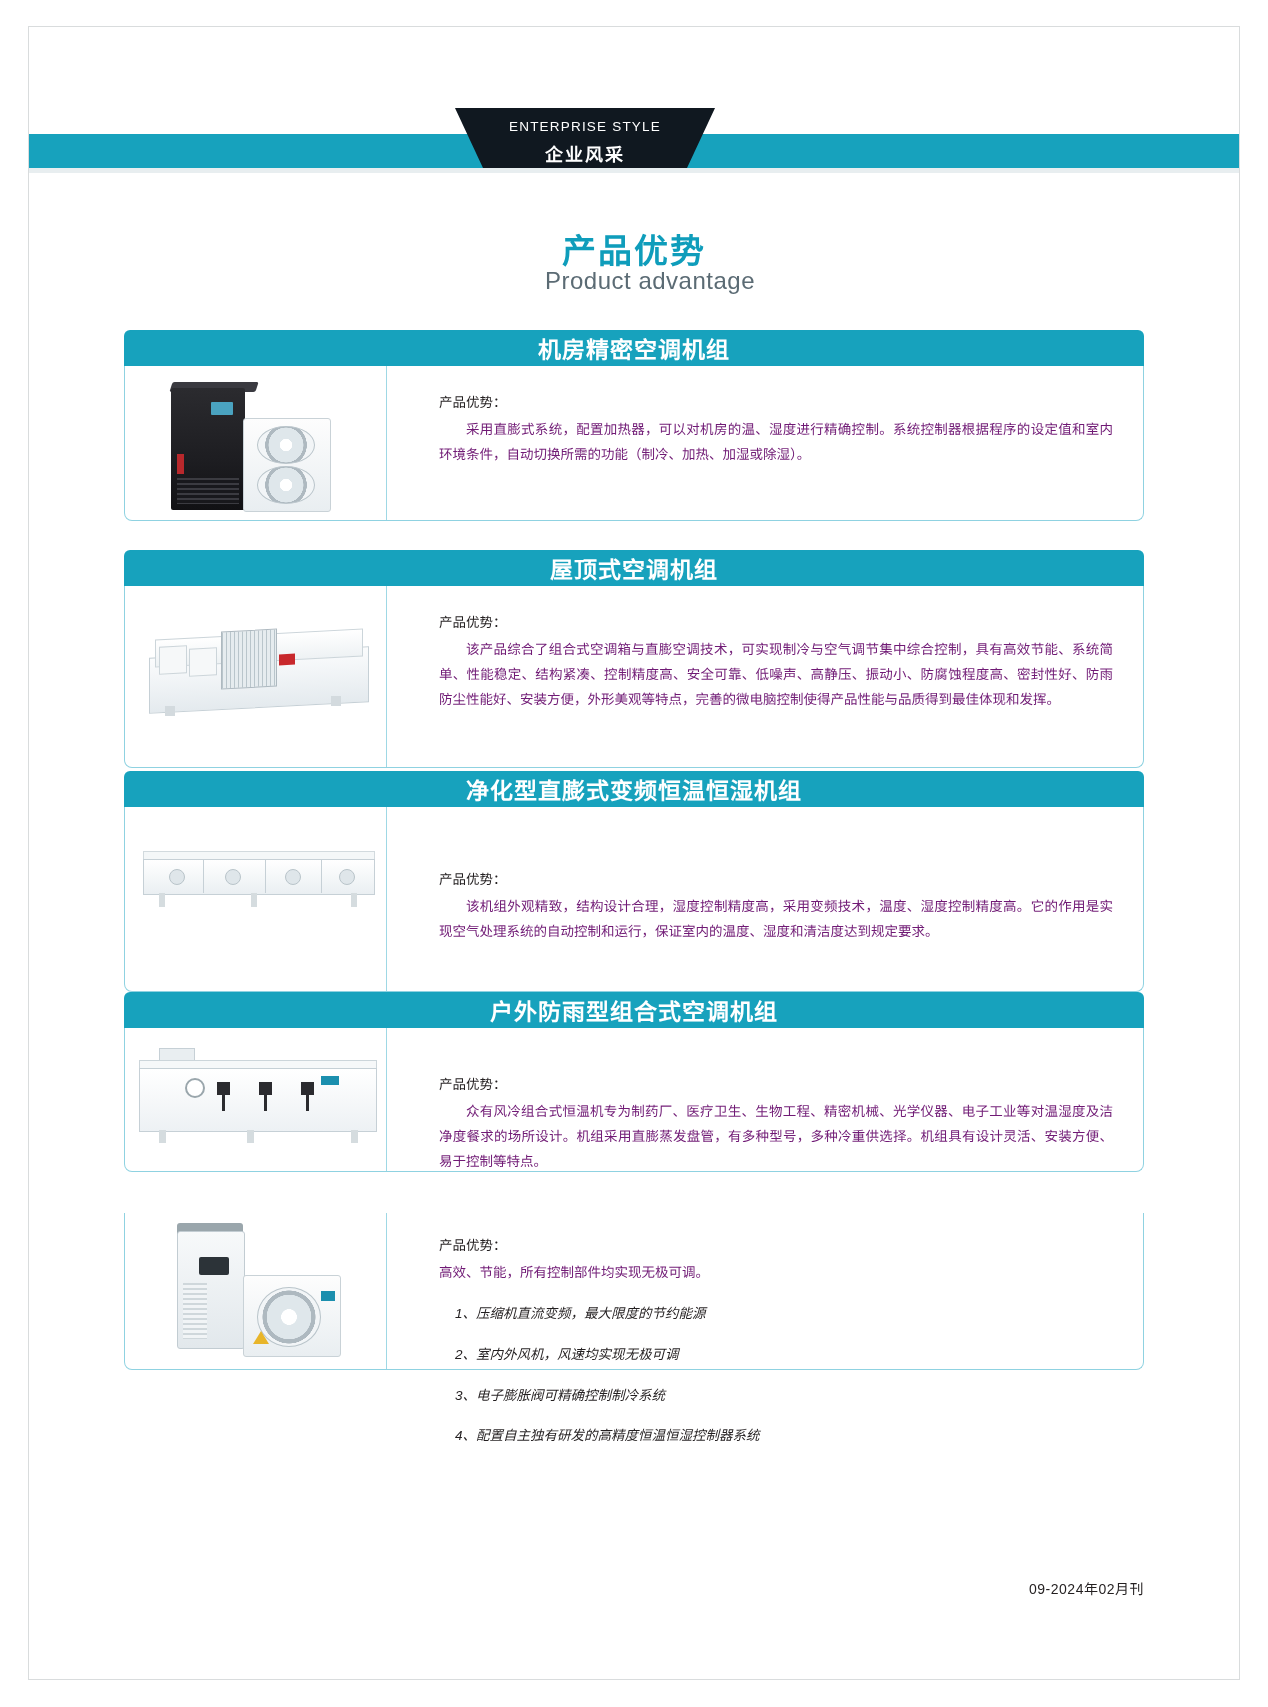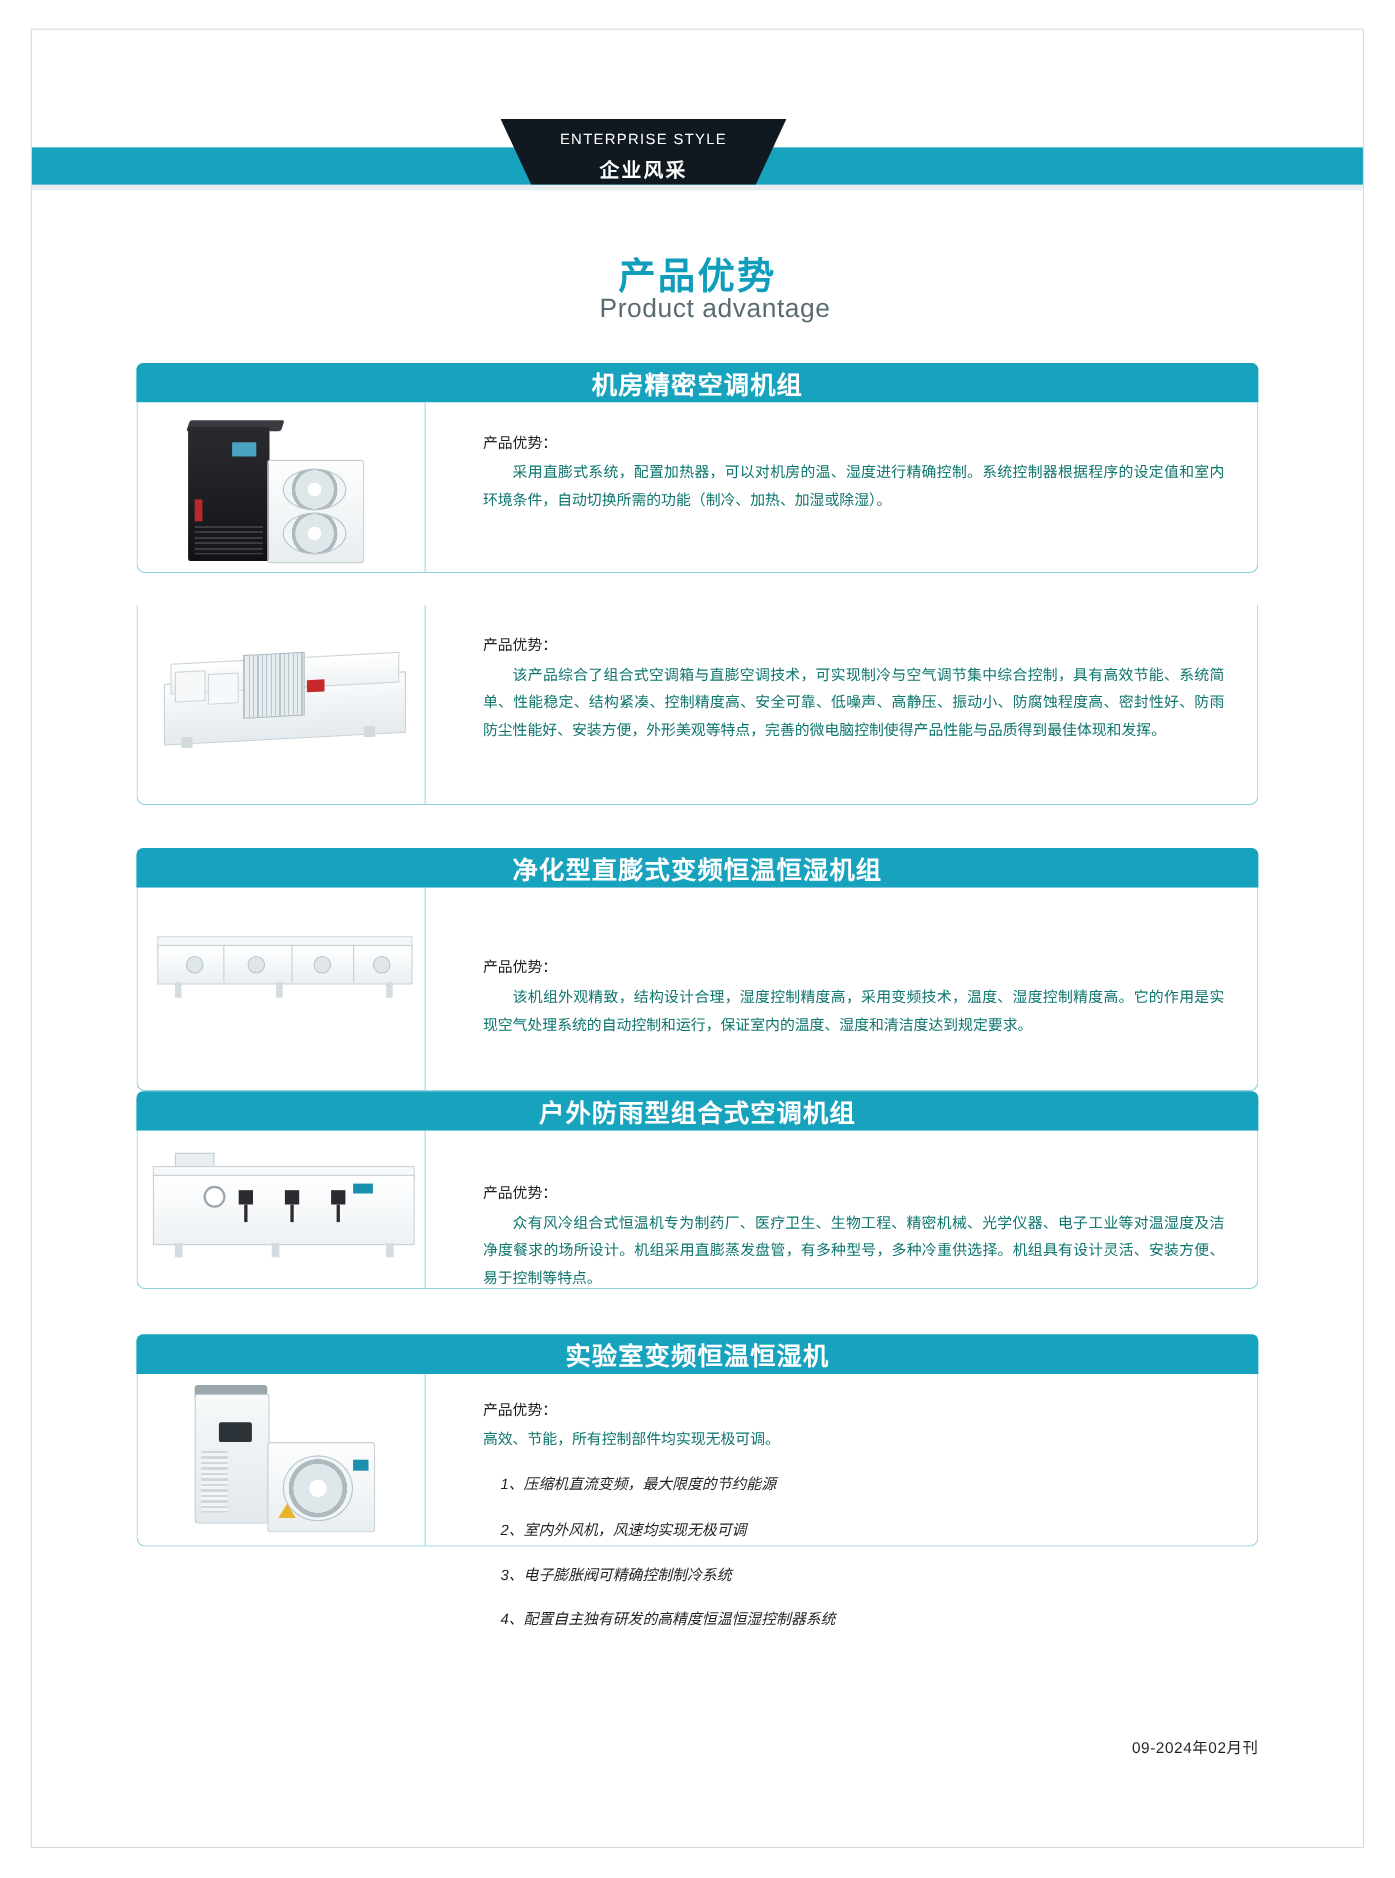--- a/index.html
+++ b/index.html
@@ -134,21 +134,21 @@
     box-sizing: border-box;
   }
   .adv-label {
     font-size: 13.5px;
     color: #231f20;
     margin: 0 0 4px 0;
     line-height: 1.6;
   }
   .adv-body {
     font-size: 13.5px;
-    color: #0f766e;
+    color: #701a75;
     line-height: 1.85;
     margin: 0;
     text-align: justify;
   }
   .adv-body.indent { text-indent: 2em; }
   .adv-list {
     font-size: 13.5px;
     line-height: 1.85;
     margin: 16px;
     font-style: italic;
@@ -326,20 +326,21 @@
         <div class="ill fan pu1-fan2"></div>
       </div>
       <div class="card-text">
         <p class="adv-label">产品优势：</p>
         <p class="adv-body indent">采用直膨式系统，配置加热器，可以对机房的温、湿度进行精确控制。系统控制器根据程序的设定值和室内环境条件，自动切换所需的功能（制冷、加热、加湿或除湿）。</p>
       </div>
     </div>
   </div>
 
   <div class="card" style="top:550px;">
+    <div class="card-head">屋顶式空调机组</div>
     <div class="card-body" style="height:182px;">
       <div class="card-img">
         <div class="ill pu2-base"></div>
         <div class="ill pu2-top"></div>
         <div class="ill pu2-panel1"></div>
         <div class="ill pu2-panel2"></div>
         <div class="ill pu2-coil"></div>
         <div class="ill pu2-logo"></div>
         <div class="ill pu2-foot1"></div>
         <div class="ill pu2-foot2"></div>
@@ -395,21 +396,20 @@
         <div class="ill pu4-leg3"></div>
       </div>
       <div class="card-text" style="padding-top:46px;">
         <p class="adv-label">产品优势：</p>
         <p class="adv-body indent">众有风冷组合式恒温机专为制药厂、医疗卫生、生物工程、精密机械、光学仪器、电子工业等对温湿度及洁净度餐求的场所设计。机组采用直膨蒸发盘管，有多种型号，多种冷重供选择。机组具有设计灵活、安装方便、易于控制等特点。</p>
       </div>
     </div>
   </div>
 
   <div class="card" style="top:1213px;">
-    <div class="card-head">实验室变频恒温恒湿机</div>
     <div class="card-body" style="height:157px;">
       <div class="card-img">
         <div class="ill pu5-cap"></div>
         <div class="ill pu5-cab"></div>
         <div class="ill pu5-disp"></div>
         <div class="ill pu5-grill"></div>
         <div class="ill pu5-out"></div>
         <div class="ill fan pu5-fan"></div>
         <div class="ill pu5-badge"></div>
         <div class="ill pu5-tri"></div>

